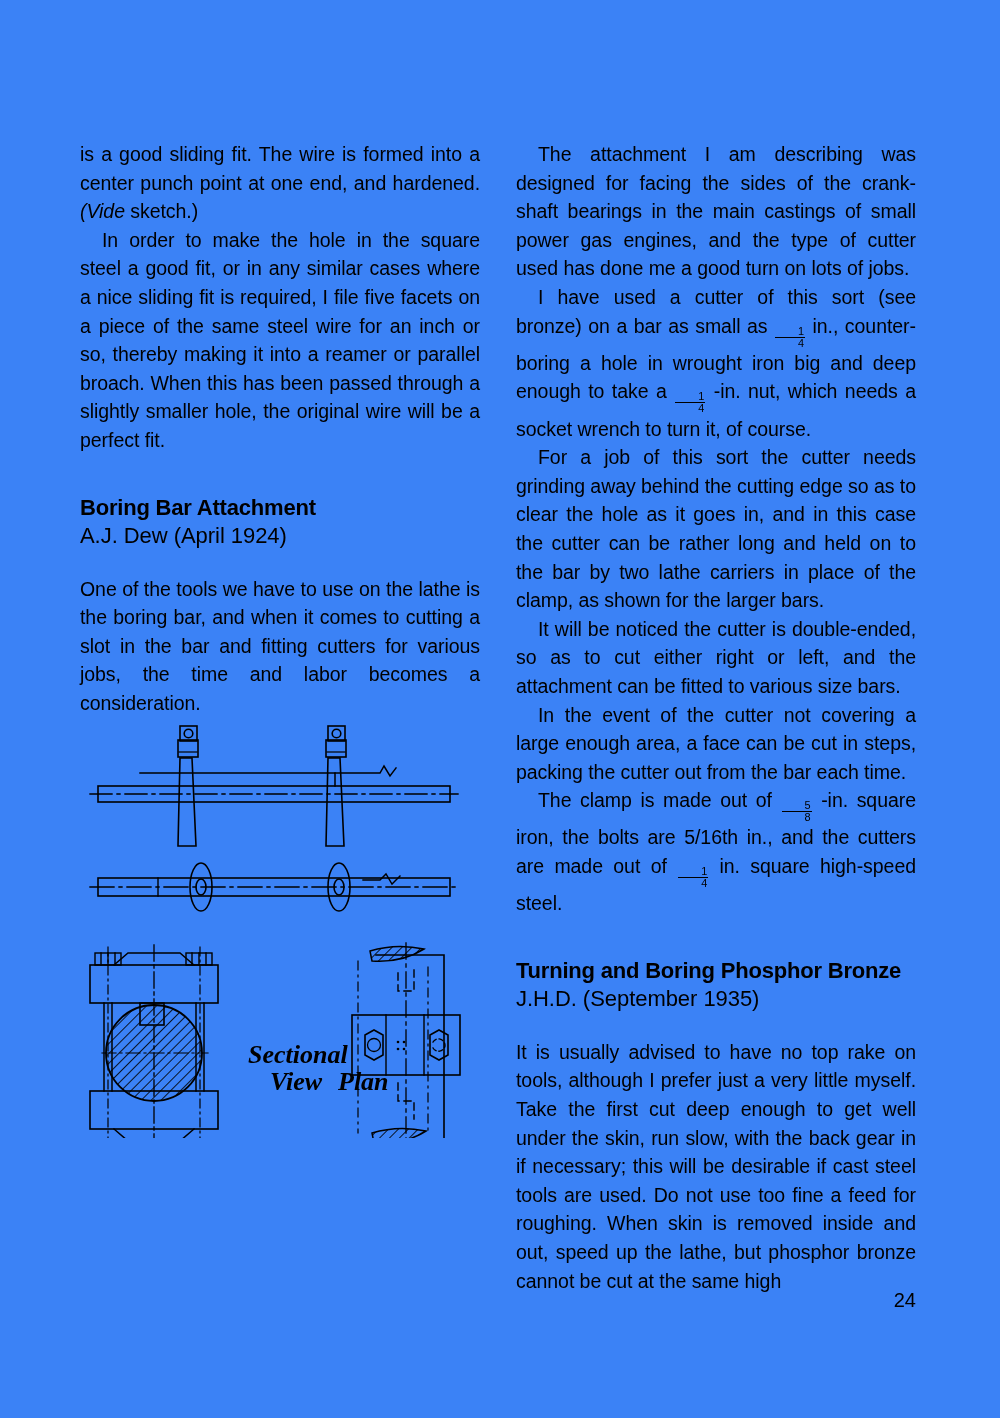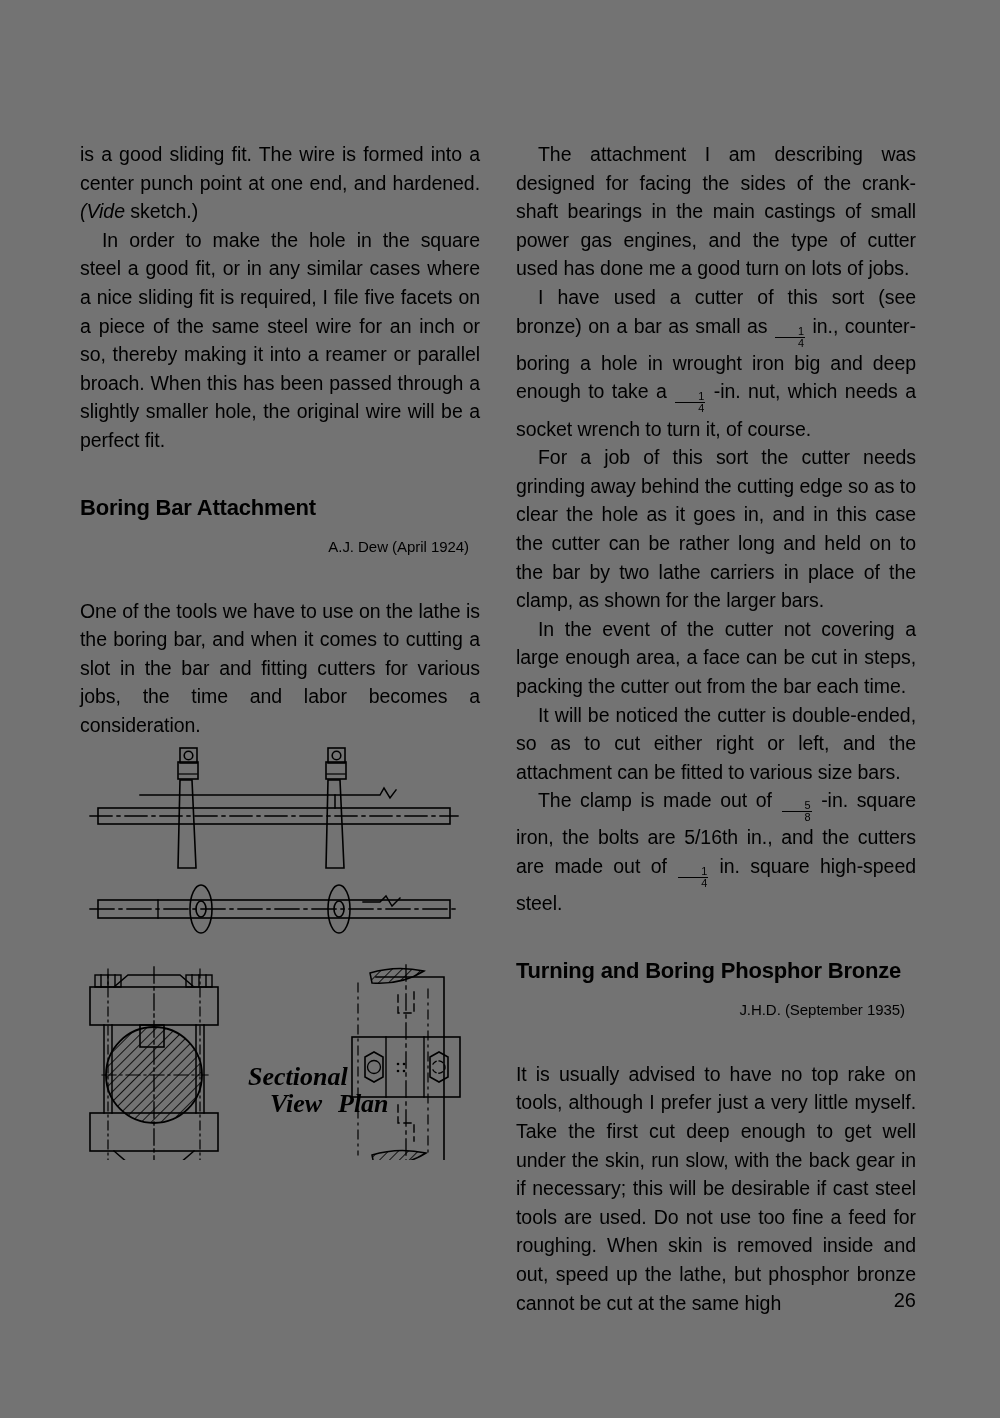--- a/index.html
+++ b/index.html
@@ -13,21 +13,21 @@
     font-family: "Liberation Sans", sans-serif;
     color: #000000;
     position: relative;
     overflow: hidden;
   }
   .page {
     position: absolute;
     left: 0; top: 0;
     width: 1000px;
     height: 1418px;
-    background: #737373;
+    background: #3b82f6;
   }
   .columns {
     position: absolute;
     left: 80px;
     top: 140px;
     width: 836px;
     height: 1130px;
     display: flex;
     gap: 36px;
   }
@@ -46,25 +46,24 @@
   }
   p.body.indent { text-indent: 22px; }
   h2.section {
     margin: 0;
     font-size: 22px;
     line-height: 29px;
     font-weight: bold;
     letter-spacing: -0.2px;
   }
   .byline {
-    margin: 11px;
-    font-size: 15px;
+    margin: 0;
+    font-size: 22px;
     line-height: 27px;
     letter-spacing: -0.05px;
-    text-align: right;
   }
   .gap-before-heading { height: 38px; }
   .gap-after-byline { height: 26px; }
   .gap-small { height: 6px; }
   .caption {
     margin: 0;
     font-size: 19px;
     line-height: 26px;
     font-weight: bold;
     font-style: italic;
@@ -265,23 +264,23 @@
       <p class="body indent"><span>I have used a cutter of this sort (see bronze) on a bar as small as </span><span class="frac">
             <span class="num">1</span>
             <span class="den">4</span>
           </span><span> in., counter-boring a hole in wrought iron big and deep enough to take a </span><span class="frac">
             <span class="num">1</span>
             <span class="den">4</span>
           </span><span> -in. nut, which needs a socket wrench to turn it, of course.</span></p>
 
       <p class="body indent">For a job of this sort the cutter needs grinding away behind the cutting edge so as to clear the hole as it goes in, and in this case the cutter can be rather long and held on to the bar by two lathe carriers in place of the clamp, as shown for the larger bars.</p>
 
+      <p class="body indent">It will be noticed the cutter is double-ended, so as to cut either right or left, and the attachment can be fitted to various size bars.</p>
+
       <p class="body indent">In the event of the cutter not covering a large enough area, a face can be cut in steps, packing the cutter out from the bar each time.</p>
-
-      <p class="body indent">It will be noticed the cutter is double-ended, so as to cut either right or left, and the attachment can be fitted to various size bars.</p>
 
       <p class="body indent"><span>The clamp is made out of </span><span class="frac">
             <span class="num">5</span>
             <span class="den">8</span>
           </span><span> -in. square iron, the bolts are 5/16th in., and the cutters are made out of </span><span class="frac">
             <span class="num">1</span>
             <span class="den">4</span>
           </span><span> in. square high-speed steel.</span></p>
 
       <div class="gap-before-heading"></div>
@@ -289,15 +288,15 @@
       <h2 class="section">Turning and Boring Phosphor Bronze</h2>
       <p class="byline">J.H.D. (September 1935)</p>
 
       <div class="gap-after-byline"></div>
 
       <p class="body">It is usually advised to have no top rake on tools, although I prefer just a very little myself. Take the first cut deep enough to get well under the skin, run slow, with the back gear in if necessary; this will be desirable if cast steel tools are used. Do not use too fine a feed for roughing. When skin is removed inside and out, speed up the lathe, but phosphor bronze cannot be cut at the same high</p>
 
     </div>
   </div>
 
-  <div class="page-number">26</div>
+  <div class="page-number">24</div>
 
 </div>
 
 </body></html>

